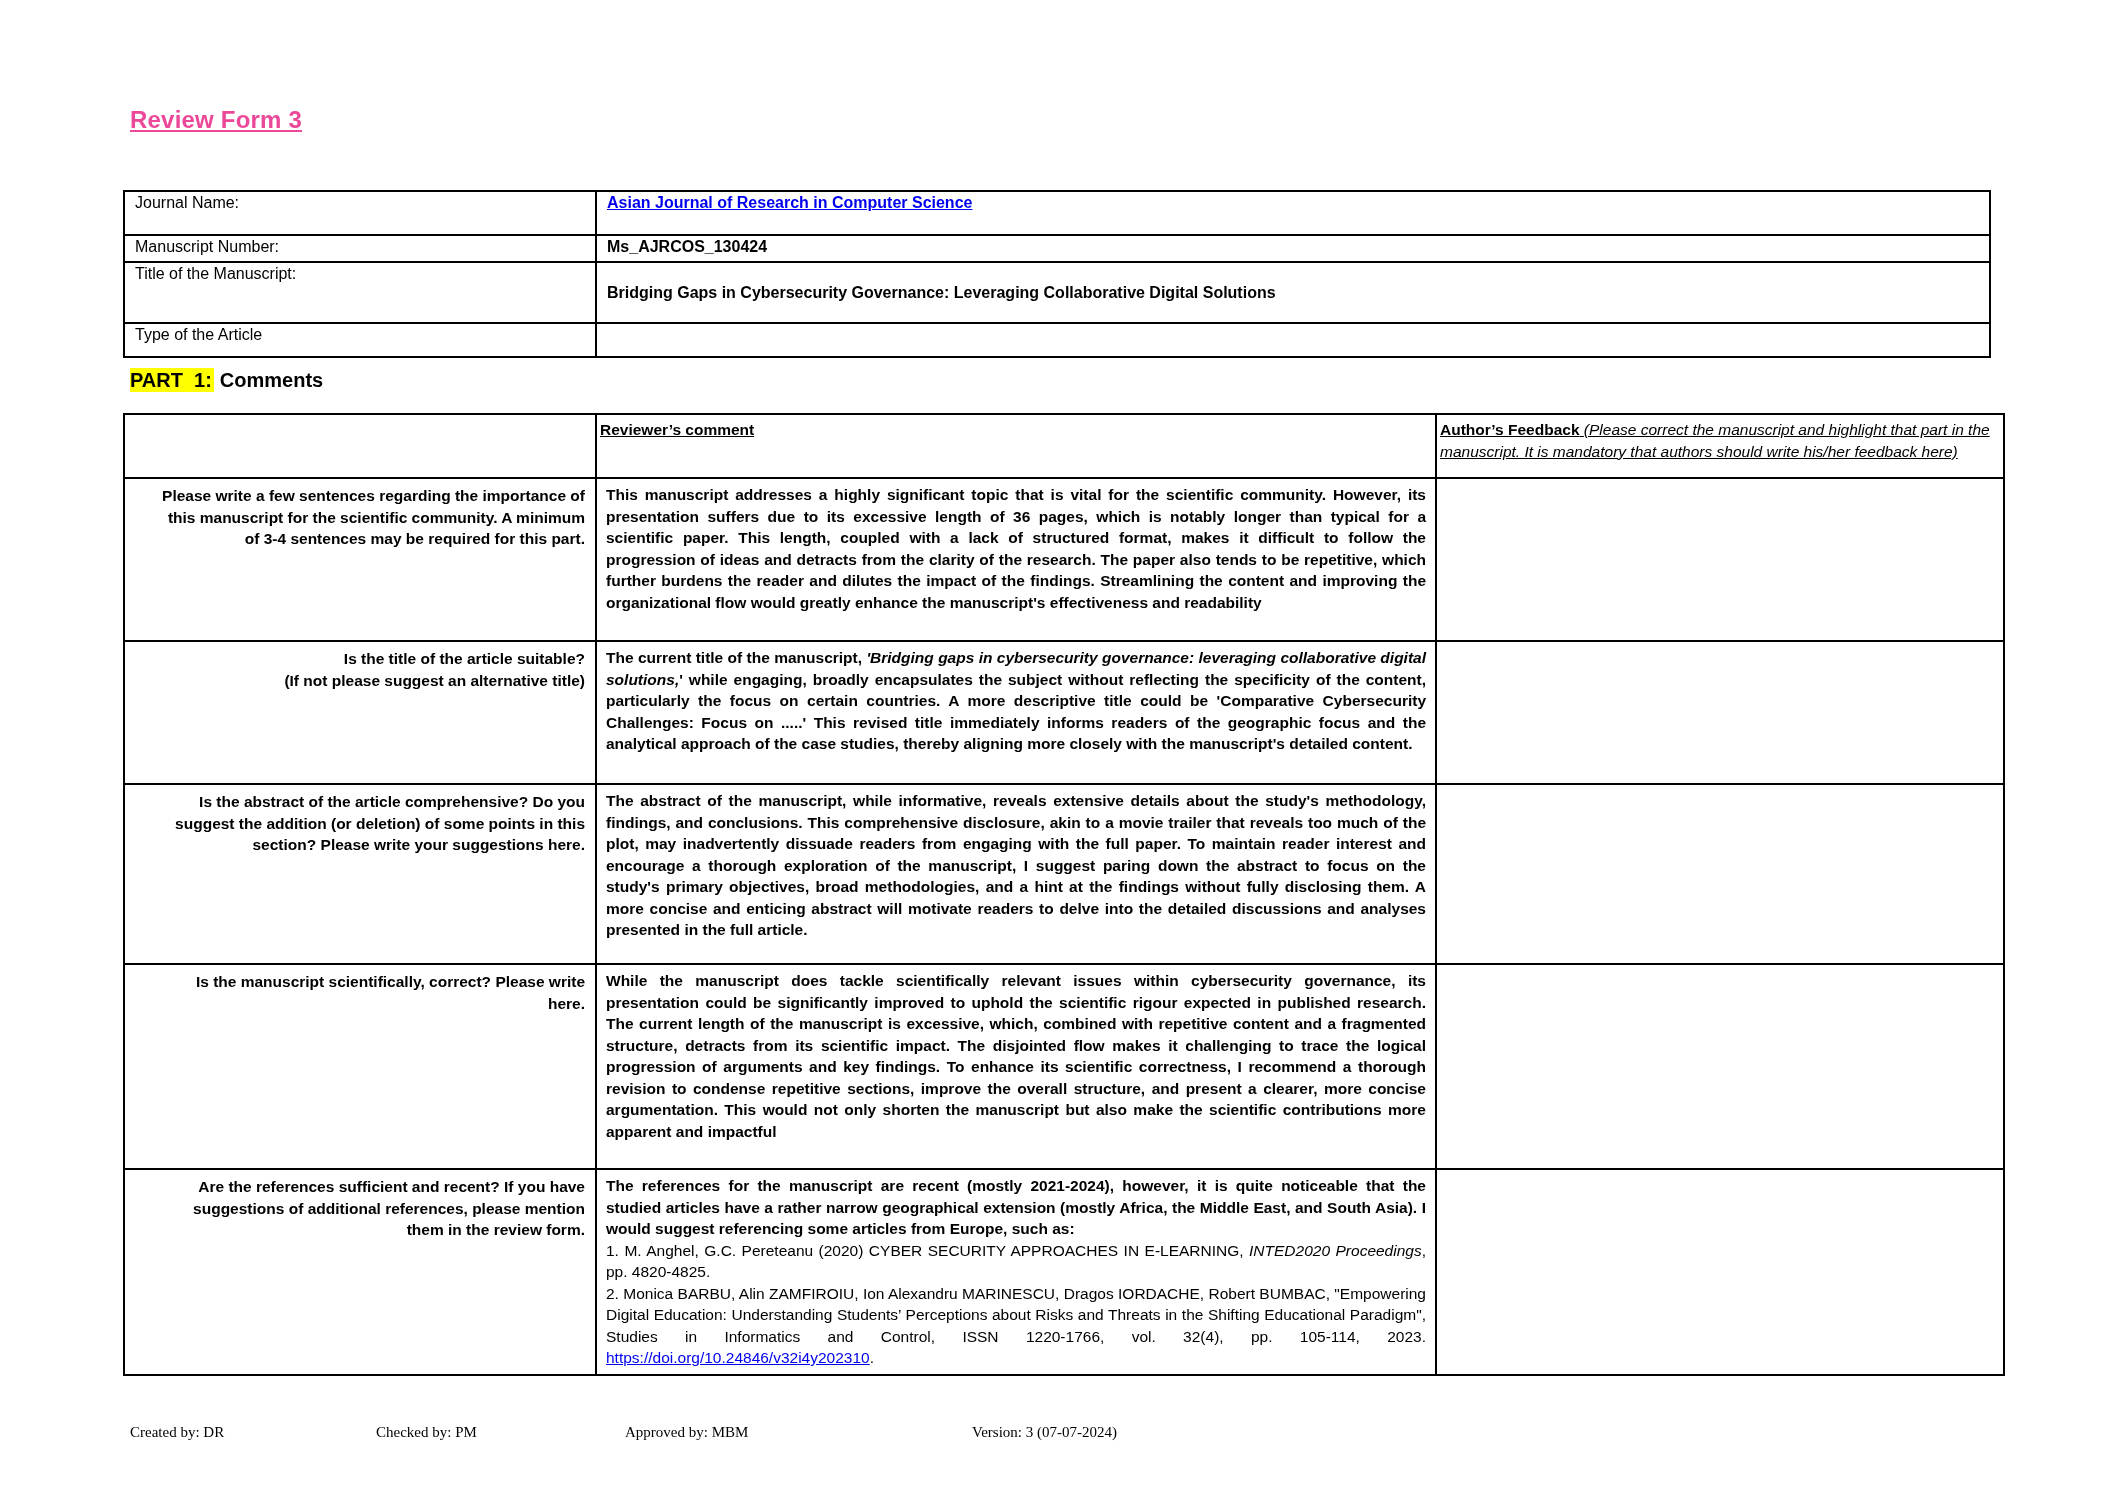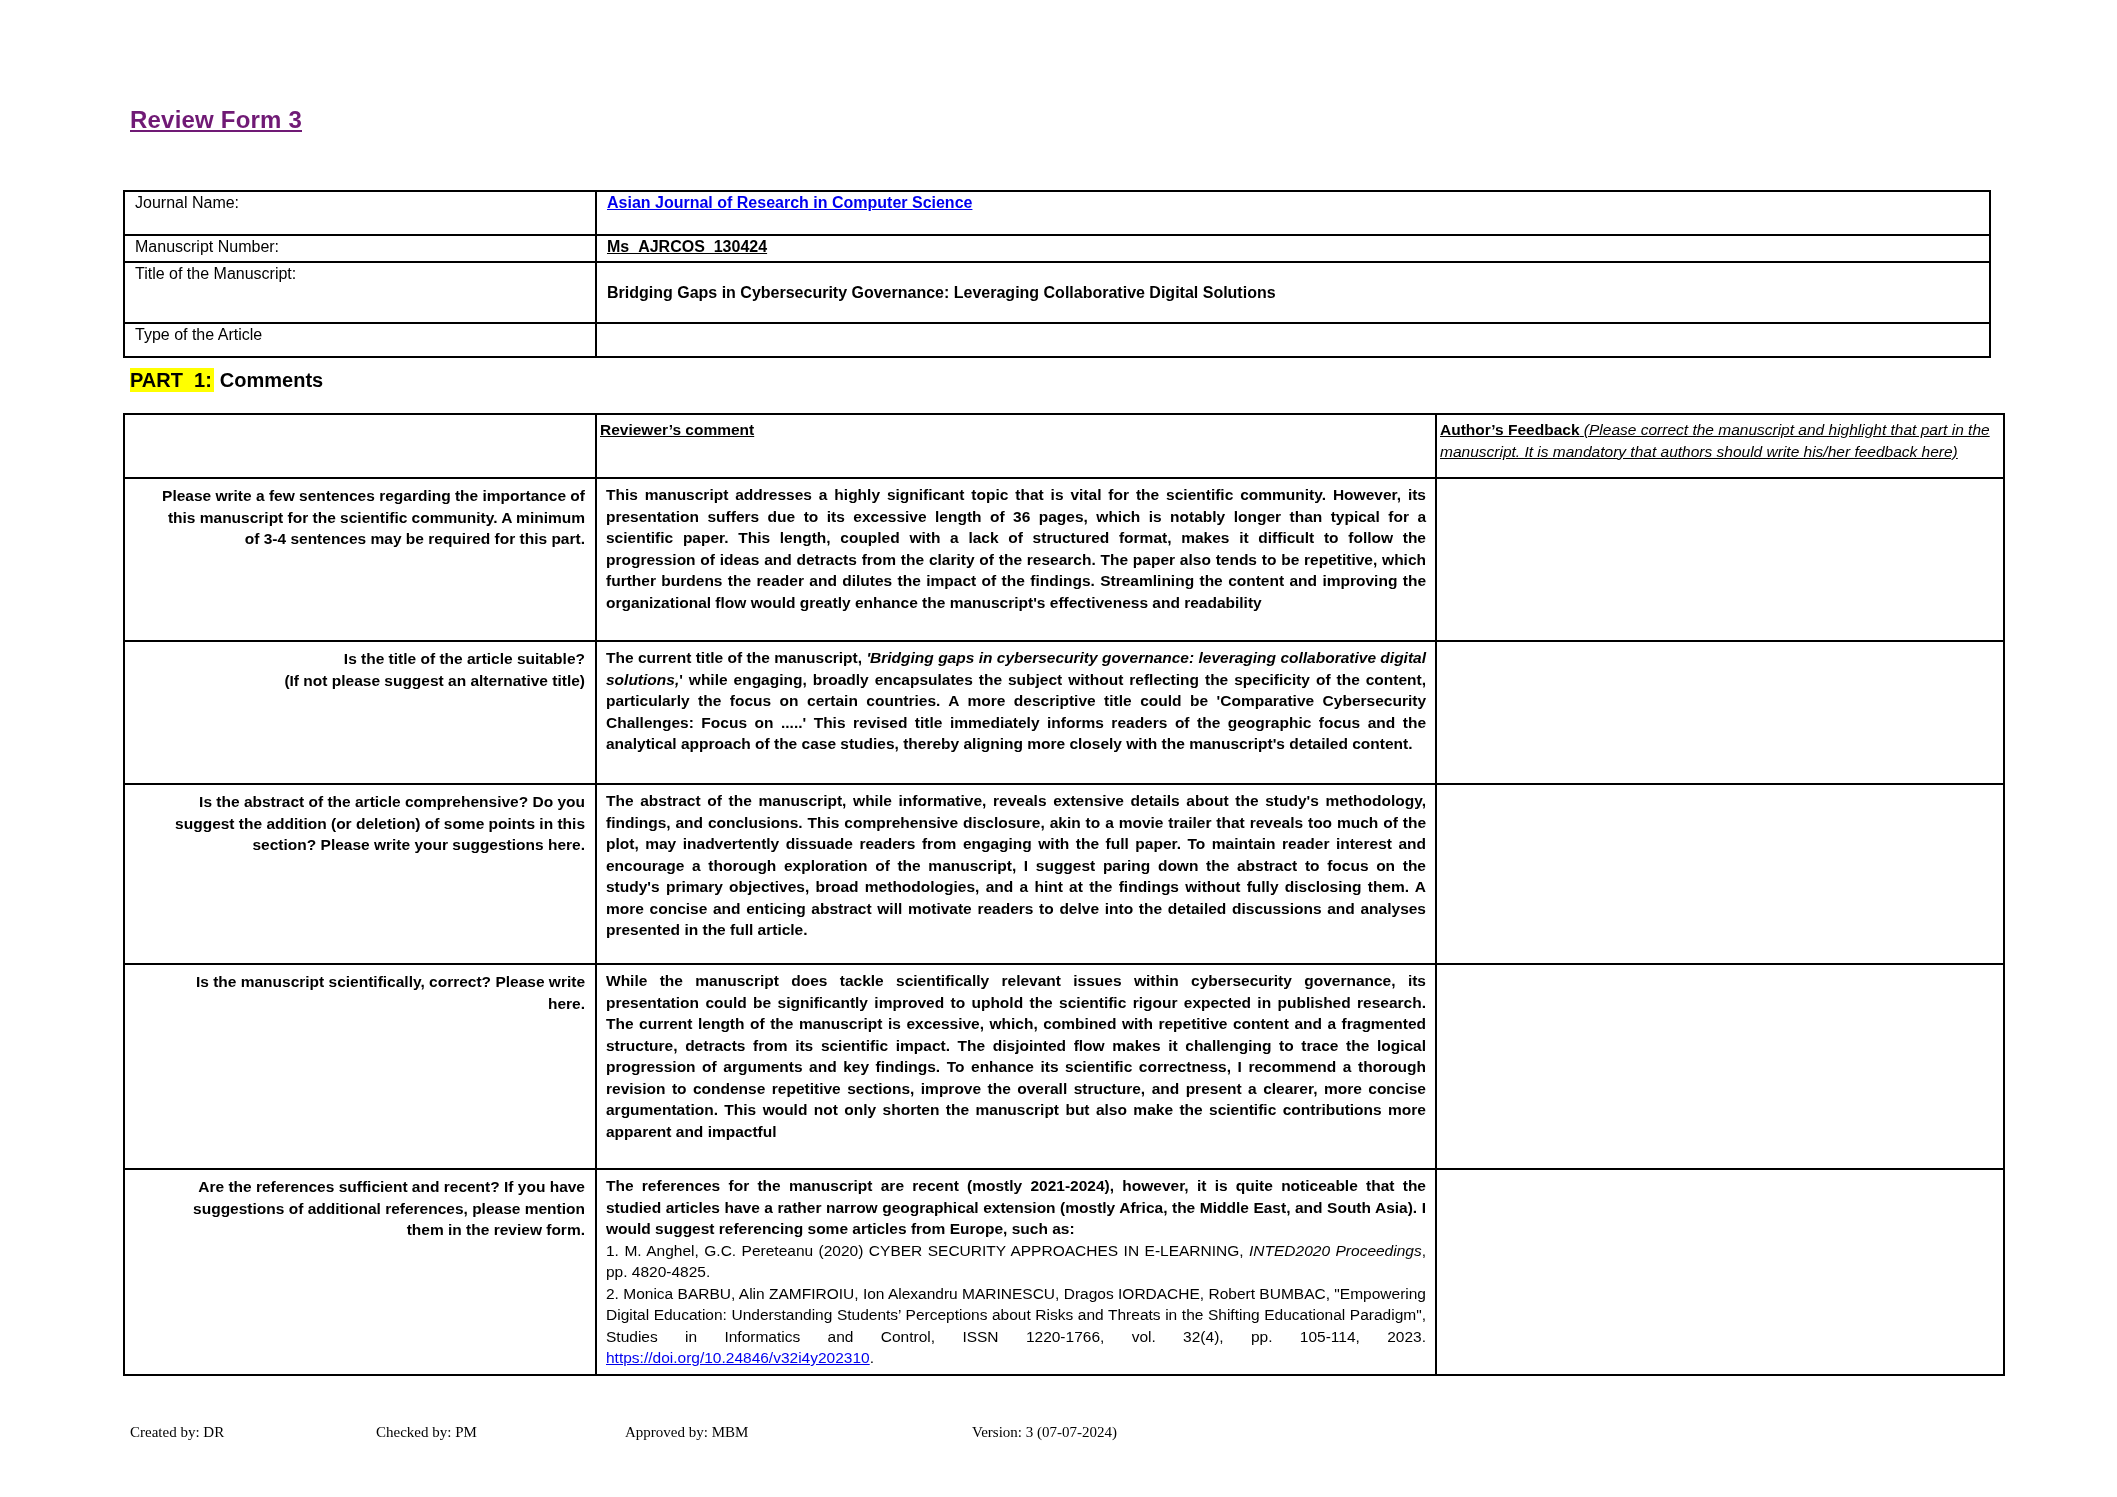--- a/index.html
+++ b/index.html
@@ -11,42 +11,42 @@
     font-family:"Liberation Sans","DejaVu Sans",sans-serif;
     color:#000;
     overflow:hidden;
   }
   .doc-title{
     position:absolute;
     left:130px;
     top:106px;
     font-size:24px;
     font-weight:bold;
-    color:#701a75;
+    color:#ec4899;
     text-decoration:underline;
     letter-spacing:0.2px;
   }
   
   .meta-table{
     position:absolute;
     left:123px;
     top:190px;
     width:1868px;
     border-collapse:collapse;
     table-layout:fixed;
   }
   .meta-table td{
     border:2px solid #000;
     padding:2px 8px 2px 10px;
     font-size:16px;
     vertical-align:top;
     overflow:hidden;
   }
   .meta-table .label{font-weight:normal;}
-  .meta-table .value{font-weight:bold;text-decoration:underline;}
+  .meta-table .value{font-weight:bold;}
   .meta-table .value-middle{vertical-align:middle;font-weight:bold;}
   .journal-link{
     color:#0000ee;
     font-weight:bold;
     text-decoration:underline;
     cursor:pointer;
     margin-top:16px;
   }
   
   .part-heading{

